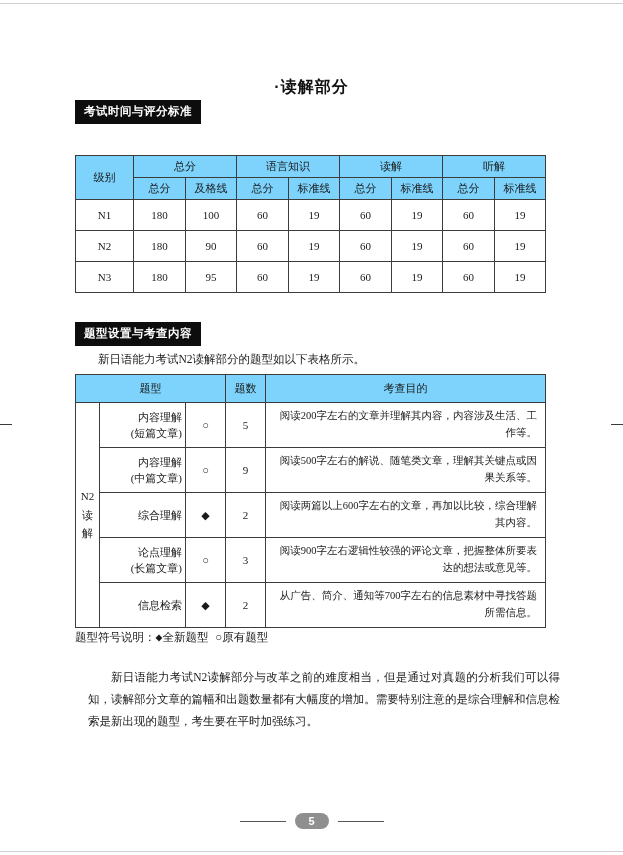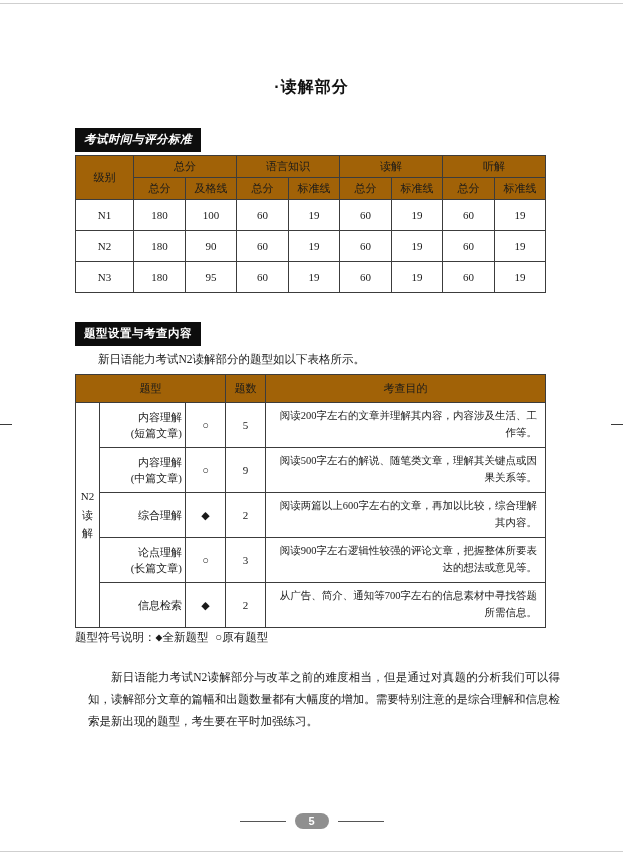--- a/index.html
+++ b/index.html
@@ -14,28 +14,28 @@
   .tick-left{left:0;}
   .tick-right{right:0;}
 
   .title{position:absolute;top:66px;left:0;width:100%;text-align:center;
          font-family:"Liberation Sans","DejaVu Sans",sans-serif;font-weight:bold;
          font-size:16px;letter-spacing:1px;color:#111;}
 
   .sec-heading{position:absolute;left:75px;background:#0d0d0d;color:#fff;
                font-family:"Liberation Sans","DejaVu Sans",sans-serif;font-weight:bold;
                font-size:11.5px;padding:4px 9px 5px;letter-spacing:.5px;}
-  .sec1{top:128px;font-style:italic;}
+  .sec1{top:100px;}
   .sec2{top:322px;}
 
   table{position:absolute;left:75px;width:470px;border-collapse:collapse;
         table-layout:fixed;font-size:11px;background:#fff;}
   th,td{border:1px solid #3c3c3c;text-align:center;vertical-align:middle;
         font-weight:normal;padding:2px 3px;}
-  thead th{background:#a16207;}
+  thead th{background:#7dd3fc;}
   .t1{top:155px;}
   .t1 thead tr{height:22px;}
   .t1 tbody tr{height:31px;}
   .t2{top:374px;}
   .t2 thead tr{height:28px;}
   .t2 tbody tr{height:45px;}
   .t2 .purpose{text-align:right;padding:4px 8px;line-height:1.6;font-size:10.5px;}
   .name-cell span{display:block;line-height:1.5;text-align:right;}
   .group-cell{background:#fff;}
   .group-cell span{display:block;line-height:1.7;}

